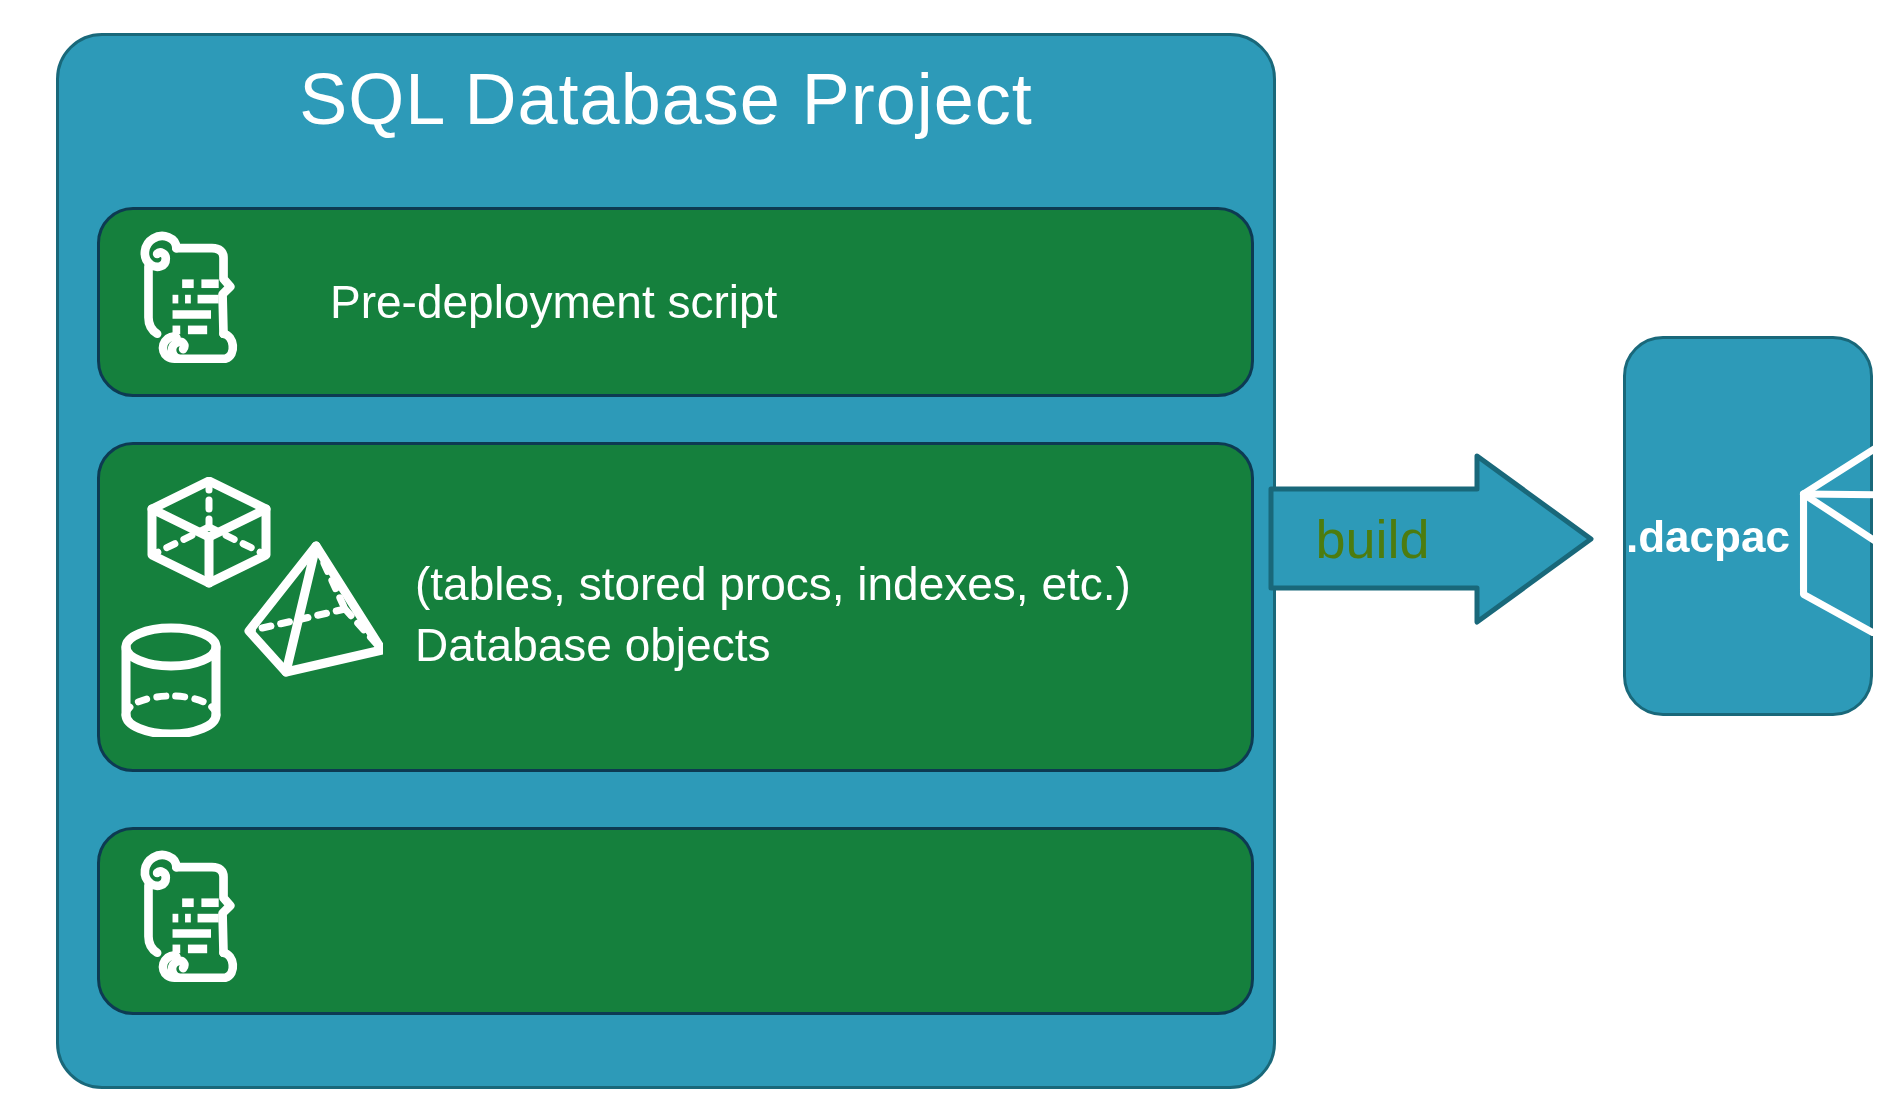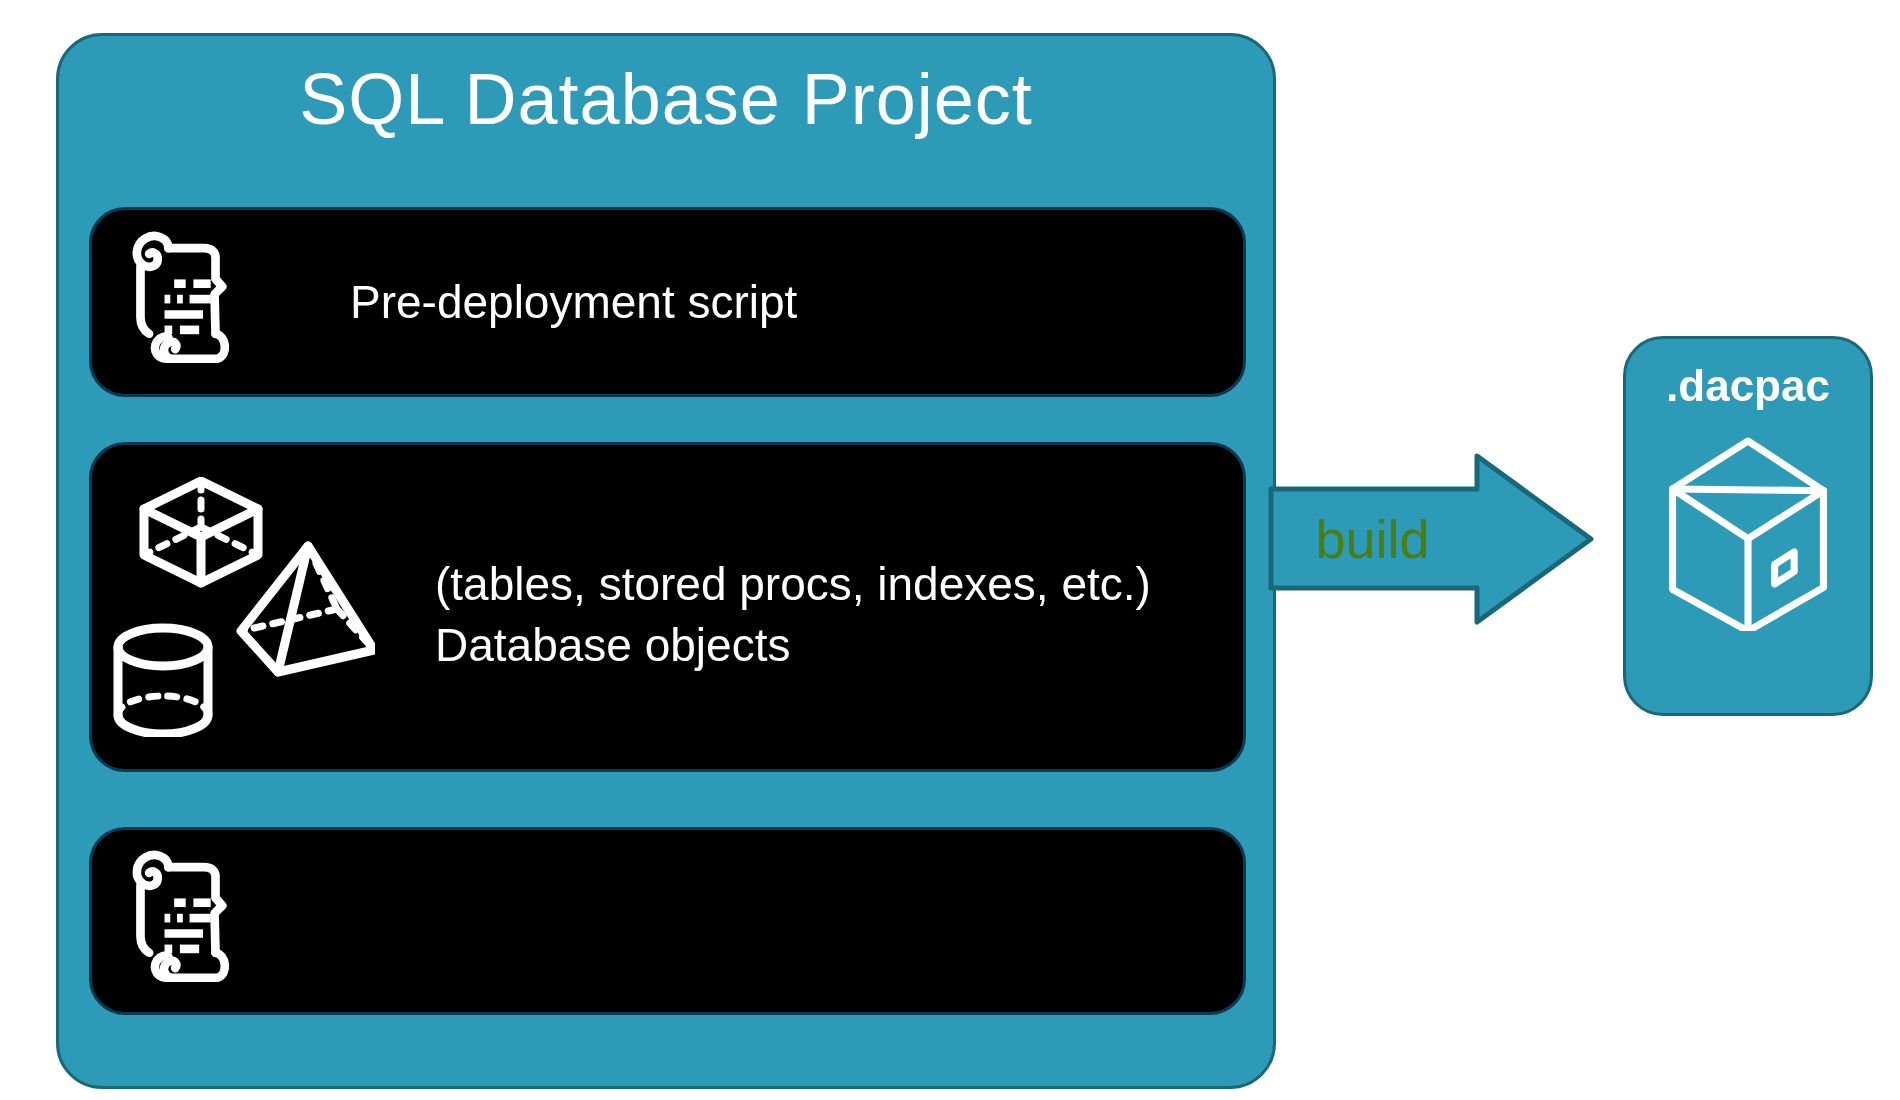--- a/index.html
+++ b/index.html
@@ -26,30 +26,29 @@
     color:#ffffff;
     font-size:72px;
     font-weight:400;
     letter-spacing:1px;
     white-space:nowrap;
   }
 
   
   .inner-box {
     position:absolute;
-    left:30px;
+    left:38px;
     width:1157px;
-    background:#000000;
+    background:#15803d;
     border:3px solid #0D3A52;
     border-radius:36px;
     box-sizing:border-box;
     display:flex;
     align-items:center;
     color:#ffffff;
-    gap:28px;
   }
   .box-pre  { top:171px; height:190px; }
   .box-db   { top:406px; height:330px; }
   .box-post { top:791px; height:188px; }
 
   .box-label {
     font-size:46px;
     font-weight:400;
     color:#ffffff;
     line-height:1.32;
@@ -73,21 +72,21 @@
   }
 
   
   .dacpac-box {
     position:absolute; left:1623px; top:336px;
     width:250px; height:380px;
     background:#2D9AB8;
     border:3px solid #19687A;
     border-radius:40px;
     box-sizing:border-box;
-    display:flex; flex-direction:column; align-items:center;
+    display:flex; flex-direction:row; align-items:center;
   }
   .dacpac-label {
     margin-top:22px;
     color:#ffffff; font-size:44px; font-weight:700;
     white-space:nowrap;
   }
   .package-wrap { margin-top:14px; }
 
   svg { display:block; }
 </style>

